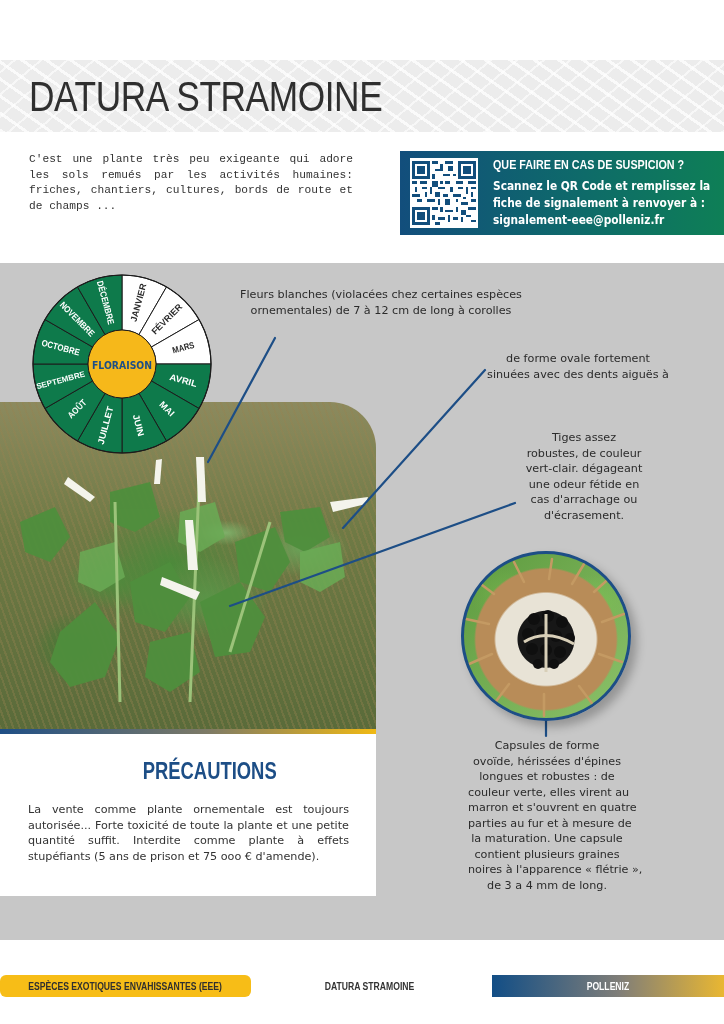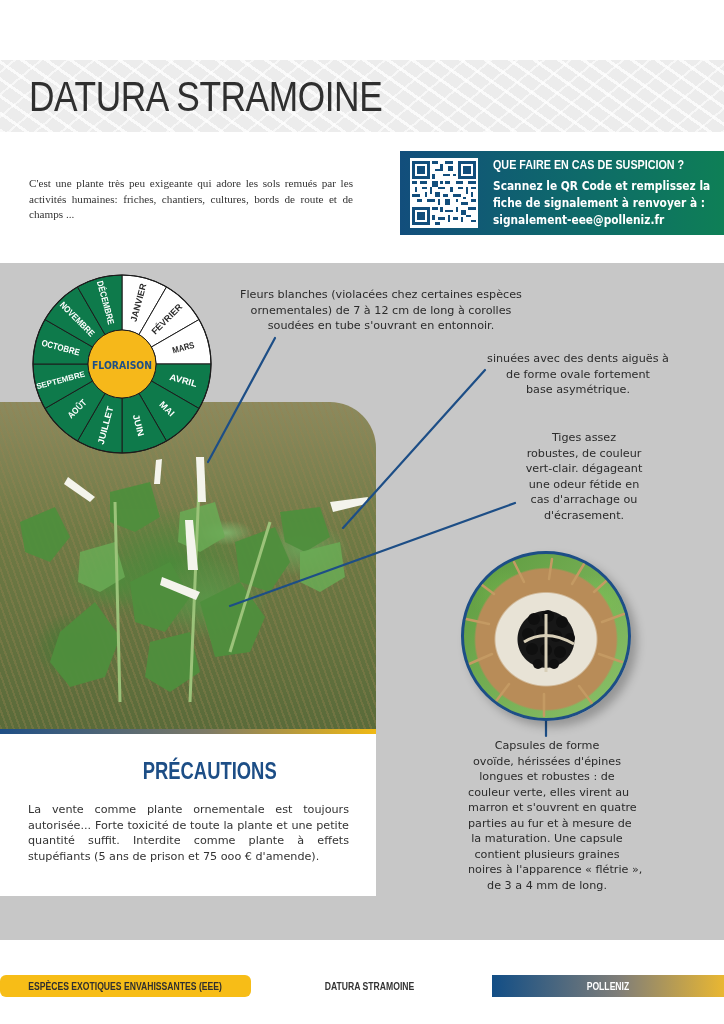--- a/index.html
+++ b/index.html
@@ -15,22 +15,22 @@
   }
   .page-title {
     position: absolute; left: 29px; top: 72px;
     font-family: "Liberation Sans", sans-serif; font-size: 43px; font-weight: normal;
     letter-spacing: -0.5px; color: #2f2f2f;
     transform: scaleX(0.82); transform-origin: left center; white-space: nowrap;
   }
 
   .intro {
     position: absolute; left: 29px; top: 152px; width: 324px;
-    font-family: Liberation Serif, serif; font-size: 11.2px; line-height: 15.5px;
-    text-align: justify; color: #333; margin-top: 24px;
+    font-family: Liberation Mono, monospace; font-size: 11.2px; line-height: 15.5px;
+    text-align: justify; color: #333;
   }
 
   .qr-box {
     position: absolute; left: 400px; top: 151px; width: 324px; height: 84px;
     background: linear-gradient(90deg, #124e7c 0%, #0e6a6a 55%, #0e7f56 100%);
     padding-left: 22px;
   }
   .qr-code { position: absolute; left: 10px; top: 7px; width: 68px; height: 70px; background: #fff; padding: 2px; }
   .qr-code svg { width: 100%; height: 100%; display: block; }
   .qr-heading {
@@ -278,26 +278,24 @@
     <line x1="275" y1="338" x2="208" y2="462"></line>
     <line x1="485" y1="370" x2="343" y2="528"></line>
     <line x1="515" y1="503" x2="230" y2="606"></line>
     <line x1="546" y1="706" x2="546" y2="736"></line>
   </g>
 </svg>
 
 <div class="callout" style="left:226px; top:287px; width:310px;">
   <span>Fleurs blanches (violacées chez certaines espèces</span>
   <span>ornementales) de 7 à 12 cm de long à corolles</span>
-  <span>soudées en tube s'ouvrant en entonnoir.</span>
 </div>
 <div class="callout" style="left:478px; top:351px; width:200px;">
+  <span>de forme ovale fortement</span>
   <span>sinuées avec des dents aiguës à</span>
-  <span>de forme ovale fortement</span>
-  <span>base asymétrique.</span>
 </div>
 <div class="callout" style="left:510px; top:417px; width:148px;margin-top:13px;">
   <span>Tiges assez</span>
   <span>robustes, de couleur</span>
   <span>vert-clair. dégageant</span>
   <span>une odeur fétide en</span>
   <span>cas d'arrachage ou</span>
   <span>d'écrasement.</span>
 </div>
 

